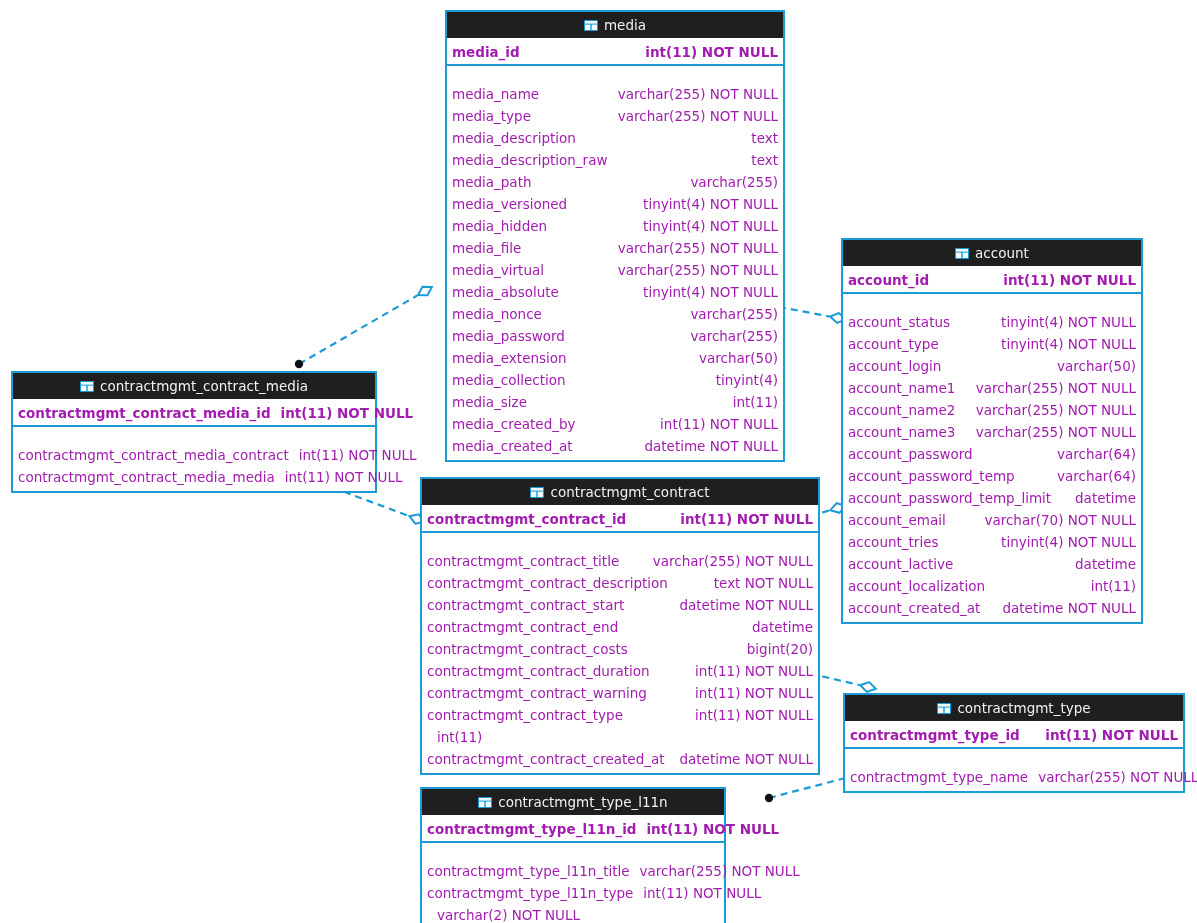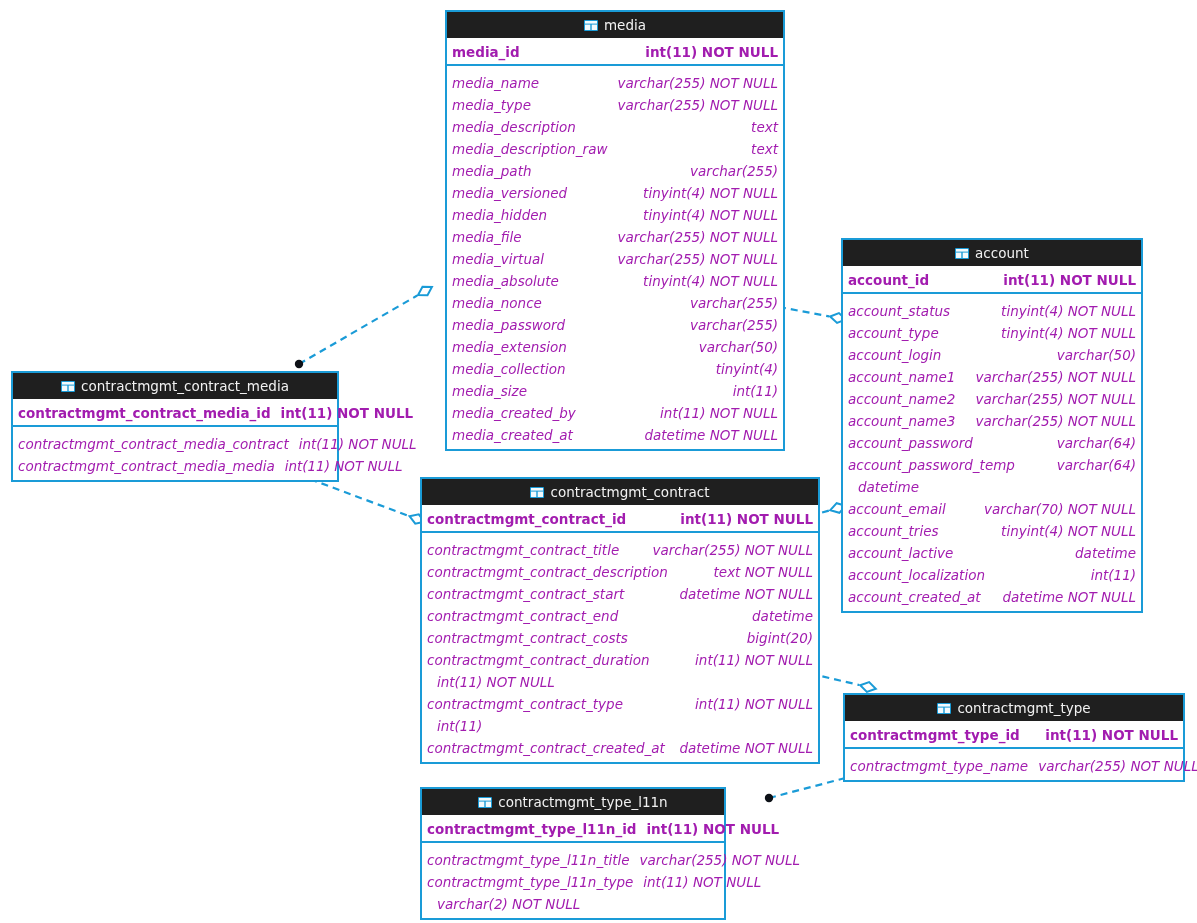--- a/index.html
+++ b/index.html
@@ -68,21 +68,21 @@
     color: #a21caf;
     height: 22px;
     line-height: 22px;
     padding: 0 5px;
     white-space: nowrap;
     box-sizing: border-box;
   }
   .pk-row.row { height: 26px; line-height: 24px; }
   .row .col-name { text-align: left; }
   .row .col-type { text-align: right; padding-left: 10px; }
-  .fields { padding-top: 6px; padding-bottom: 3px; font-style: italic; }
+  .fields { padding-top: 17px; padding-bottom: 3px; }
   .pk-wrap { padding-top: 2px; }
 </style>
 </head>
 <body>
 
 <div id="canvas">
 
   <svg id="edges" viewBox="0 0 1197 923" xmlns="http://www.w3.org/2000/svg">
       <g>
         <line x1="299" y1="364" x2="417.2125742984715" y2="295.5117625096157" stroke="#1a9bd7" stroke-width="2.2" stroke-dasharray="7 5" stroke-linecap="butt"></line>
@@ -251,20 +251,21 @@
           </div>
           <div class="row">
             <span class="col-name">account_password</span>
             <span class="col-type">varchar(64)</span>
           </div>
           <div class="row">
             <span class="col-name">account_password_temp</span>
             <span class="col-type">varchar(64)</span>
           </div>
           <div class="row">
+            <span class="col-name">account_password_temp_limit</span>
             <span class="col-type">datetime</span>
           </div>
           <div class="row">
             <span class="col-name">account_email</span>
             <span class="col-type">varchar(70) NOT NULL</span>
           </div>
           <div class="row">
             <span class="col-name">account_tries</span>
             <span class="col-type">tinyint(4) NOT NULL</span>
           </div>
@@ -275,21 +276,21 @@
           <div class="row">
             <span class="col-name">account_localization</span>
             <span class="col-type">int(11)</span>
           </div>
           <div class="row">
             <span class="col-name">account_created_at</span>
             <span class="col-type">datetime NOT NULL</span>
           </div>
         </div>
       </div>
-      <div class="entity" style="left: 11px; top: 371px; width: 328px;">
+      <div class="entity" style="left: 11px; top: 371px; width: 366px;">
         <div class="entity-header">
           <span class="table-icon">
             <svg width="14" height="11" viewBox="0 0 14 11" xmlns="http://www.w3.org/2000/svg">
               <rect x="0" y="0" width="14" height="11" rx="1" fill="#1a9bd7"></rect>
               <rect x="1" y="1" width="12" height="2.6" fill="#ffffff" opacity="0.95"></rect>
               <rect x="1" y="4.6" width="5.3" height="5.4" fill="#ffffff" opacity="0.95"></rect>
               <rect x="7.7" y="4.6" width="5.3" height="5.4" fill="#ffffff" opacity="0.95"></rect>
             </svg>
           </span>
           <span>contractmgmt_contract_media</span>
@@ -348,20 +349,21 @@
           </div>
           <div class="row">
             <span class="col-name">contractmgmt_contract_costs</span>
             <span class="col-type">bigint(20)</span>
           </div>
           <div class="row">
             <span class="col-name">contractmgmt_contract_duration</span>
             <span class="col-type">int(11) NOT NULL</span>
           </div>
           <div class="row">
+            <span class="col-name">contractmgmt_contract_warning</span>
             <span class="col-type">int(11) NOT NULL</span>
           </div>
           <div class="row">
             <span class="col-name">contractmgmt_contract_type</span>
             <span class="col-type">int(11) NOT NULL</span>
           </div>
           <div class="row">
             <span class="col-type">int(11)</span>
           </div>
           <div class="row">

